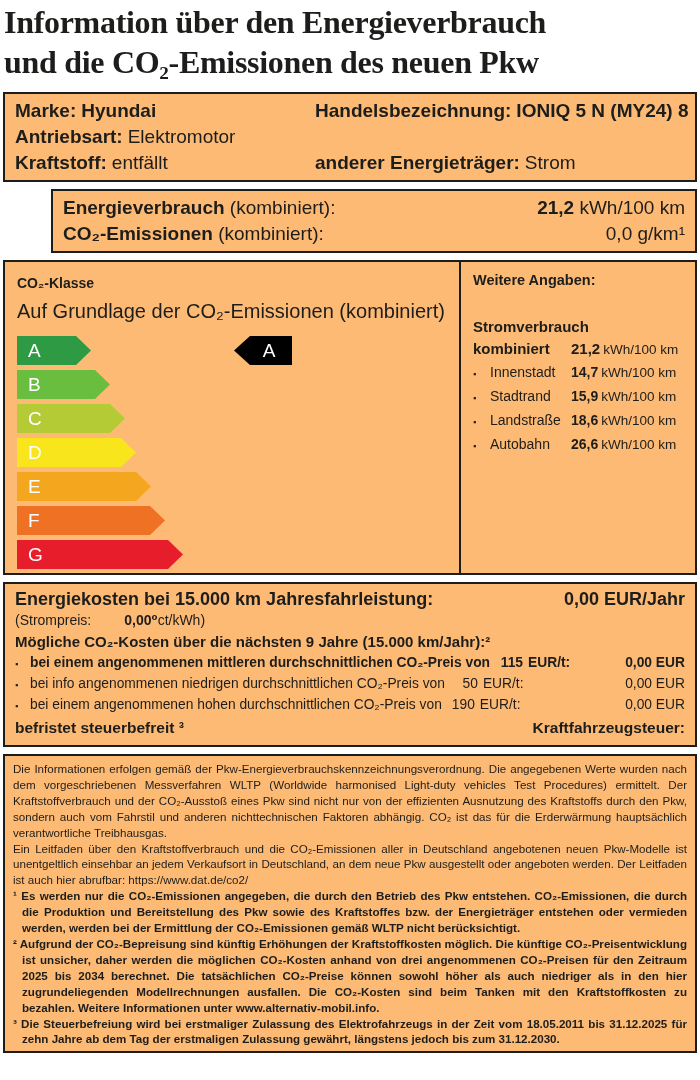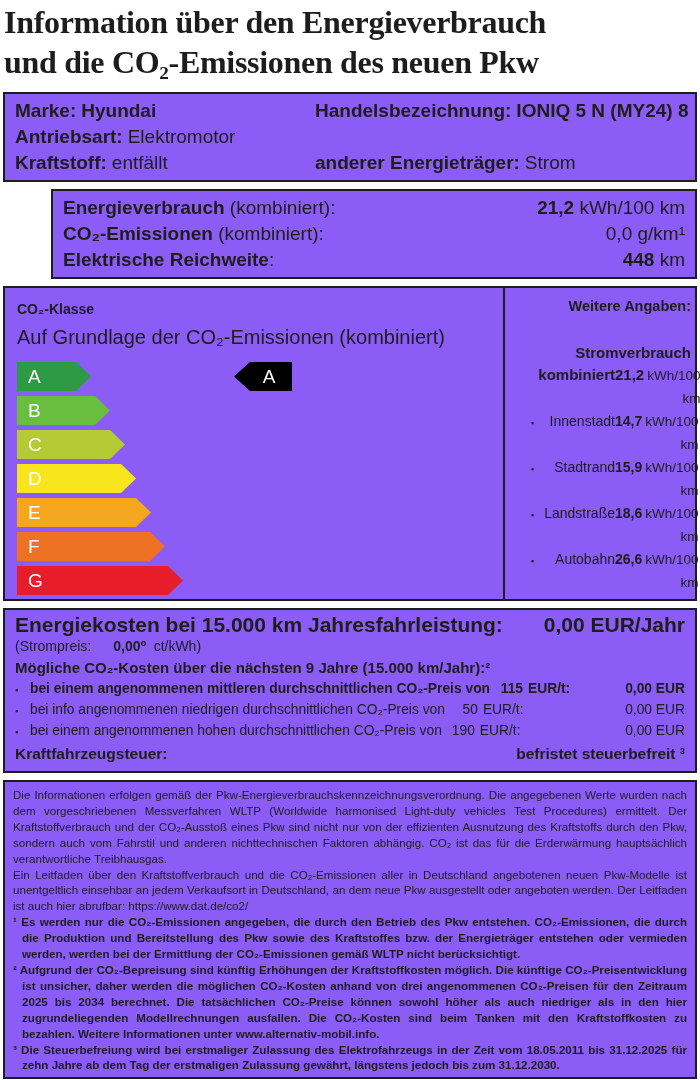--- a/index.html
+++ b/index.html
@@ -11,21 +11,21 @@
   }
   .page { padding:2px 3px 16px; }
 
   h1.title {
     margin:0 1px 10px;
     font-family:"Liberation Serif","DejaVu Serif",serif;
     font-weight:700; font-size:32px; line-height:40px;
     letter-spacing:-0.3px; color:#1d1d1b;
   }
 
-  .box { border:2px solid #1d1d1b; margin:0 0 7px; background:#8b5cf6; }
+  .box { border:2px solid #1d1d1b; margin:0 0 7px; background:#fdba74; }
   .b { font-weight:700; }
 
   
   .vehicle { padding:4px 10px; font-size:19px; line-height:26px; }
   .vrow { display:flex; }
   .vcell-l { width:300px; flex:none; white-space:nowrap; }
   .vcell-r { flex:1; white-space:nowrap; }
   .val { margin-left:5px; }
 
   
@@ -43,37 +43,37 @@
     font-size:19px; line-height:29px; padding-left:11px;
     clip-path:polygon(0 0, calc(100% - 15px) 0, 100% 50%, calc(100% - 15px) 100%, 0 100%);
   }
   .indicator {
     position:absolute; top:0; left:217px; width:58px; height:29px;
     background:#000; color:#fff; font-size:19px; line-height:29px;
     text-align:center; padding-left:12px;
     clip-path:polygon(0 50%, 16px 0, 100% 0, 100% 100%, 16px 100%);
   }
   .co2-right {
-    width:192px; flex:none; border-left:2px solid #1d1d1b;
-    padding:8px 4px 8px 12px; font-size:14px;text-align:right;
+    width:236px; flex:none; border-left:2px solid #1d1d1b;
+    padding:8px 4px 8px 12px; font-size:14px;
   }
   .wa-header { font-weight:700; font-size:14.5px; line-height:20px; margin-bottom:26px; }
   .wa-strom { font-weight:700; font-size:15px; line-height:22px; }
   .wa-row { display:grid; grid-template-columns:17px 81px 1fr; line-height:22px; font-size:14px; align-items:baseline; }
   .wa-row.komb { grid-template-columns:98px 1fr; font-weight:700; font-size:15px; }
   .wa-bullet { font-size:9px; }
   .wa-num { font-weight:700; }
   .wa-unit { font-weight:400; font-size:13.5px; margin-left:3px; }
 
   
   .costs { padding:4px 10px 5px; }
-  .cost-row1 { display:flex; justify-content:space-between; font-weight:700; font-size:21px; line-height:22px; }
+  .cost-row1 { display:flex; justify-content:space-between; font-weight:700; font-size:18px; line-height:22px; }
   .strompreis { font-size:14px; line-height:20px; }
-  .sp-val { font-weight:700; margin-left:22px; }
-  .sp-unit { margin-left:7px; }
+  .sp-val { font-weight:700; margin-left:33px; }
+  .sp-unit { margin-left:0; }
   .cost-head { font-weight:700; font-size:15px; line-height:23px; }
   .cost-bullet { display:flex; font-size:13.8px; line-height:20px; align-items:baseline; }
   .cb-bullet { width:15px; flex:none; font-size:9px; }
   .cb-text { flex:1; }
   .cb-price { display:inline-block; min-width:28px; text-align:right; margin:0 5px; }
   .cb-val { width:72px; flex:none; text-align:right; }
   .kfz-row { display:flex; justify-content:space-between; font-weight:700; font-size:15.5px; line-height:24px; }
 
   
   .fineprint { padding:5px 8px 4px; font-size:11.6px; line-height:15.9px; text-align:justify; }
@@ -103,24 +103,20 @@
   </section>
 
   <section class="box consumption">
     <div class="crow">
       <div><span class="b">Energieverbrauch</span><span> (kombiniert):</span></div>
       <div><span class="b">21,2</span><span> kWh/100 km</span></div>
     </div>
     <div class="crow">
       <div><span class="b">CO₂-Emissionen</span><span> (kombiniert):</span></div>
       <div><span class="b"></span><span>0,0  g/km¹</span></div>
-    </div>
-    <div class="crow">
-      <div><span class="b">Elektrische Reichweite</span><span>:</span></div>
-      <div><span class="b">448</span><span> km</span></div>
     </div>
   </section>
 
   <section class="box co2box">
     <div class="co2-left">
       <div class="co2-title">CO₂-Klasse</div>
       <div class="co2-sub">Auf Grundlage der CO₂-Emissionen (kombiniert)</div>
       <div class="arrows">
           <div class="class-arrow" style="width: 74px; background: rgb(46, 155, 68);"><span>A</span></div>
           <div class="class-arrow" style="width: 93px; background: rgb(105, 190, 64);"><span>B</span></div>
@@ -184,22 +180,22 @@
           <span class="cb-text"><span>bei info angenommenen niedrigen durchschnittlichen CO₂-Preis von</span><span class="cb-price">50</span><span>EUR/t:</span></span>
           <span class="cb-val">0,00 EUR</span>
         </div>
         <div class="cost-bullet">
           <span class="cb-bullet">▪</span>
           <span class="cb-text"><span>bei einem angenommenen hohen durchschnittlichen CO₂-Preis von</span><span class="cb-price">190</span><span>EUR/t:</span></span>
           <span class="cb-val">0,00 EUR</span>
         </div>
       </div>
     <div class="kfz-row">
+      <span>befristet steuerbefreit ³</span>
       <span>Kraftfahrzeugsteuer:</span>
-      <span>befristet steuerbefreit ³</span>
     </div>
   </section>
 
   <section class="box fineprint">
       <p class="fp-p">Die Informationen erfolgen gemäß der Pkw-Energieverbrauchskennzeichnungsverordnung. Die angegebenen Werte wurden nach dem vorgeschriebenen Messverfahren WLTP (Worldwide harmonised Light-duty vehicles Test Procedures) ermittelt. Der Kraftstoffverbrauch und der CO₂-Ausstoß eines Pkw sind nicht nur von der effizienten Ausnutzung des Kraftstoffs durch den Pkw, sondern auch vom Fahrstil und anderen nichttechnischen Faktoren abhängig. CO₂ ist das für die Erderwärmung hauptsächlich verantwortliche Treibhausgas.</p>
       <p class="fp-p">Ein Leitfaden über den Kraftstoffverbrauch und die CO₂-Emissionen aller in Deutschland angebotenen neuen Pkw-Modelle ist unentgeltlich einsehbar an jedem Verkaufsort in Deutschland, an dem neue Pkw ausgestellt oder angeboten werden. Der Leitfaden ist auch hier abrufbar:  https://www.dat.de/co2/</p>
       <p class="fp-note">¹ Es werden nur die CO₂-Emissionen angegeben, die durch den Betrieb des Pkw entstehen. CO₂-Emissionen, die durch die Produktion und Bereitstellung des Pkw sowie des Kraftstoffes bzw. der Energieträger entstehen oder vermieden werden, werden bei der Ermittlung der CO₂-Emissionen gemäß WLTP nicht berücksichtigt.</p>
       <p class="fp-note">² Aufgrund der CO₂-Bepreisung sind künftig Erhöhungen der Kraftstoffkosten möglich. Die künftige CO₂-Preisentwicklung ist unsicher, daher werden die möglichen CO₂-Kosten anhand von drei angenommenen CO₂-Preisen für den Zeitraum  2025  bis  2034  berechnet. Die tatsächlichen CO₂-Preise können sowohl höher als auch niedriger als in den hier zugrundeliegenden Modellrechnungen ausfallen. Die CO₂-Kosten sind beim Tanken mit den Kraftstoffkosten zu bezahlen. Weitere Informationen unter www.alternativ-mobil.info.</p>
       <p class="fp-note">³ Die Steuerbefreiung wird bei erstmaliger Zulassung des Elektrofahrzeugs in der Zeit vom 18.05.2011 bis 31.12.2025 für zehn Jahre ab dem Tag der erstmaligen Zulassung gewährt, längstens jedoch bis zum 31.12.2030.</p>
     </section>

